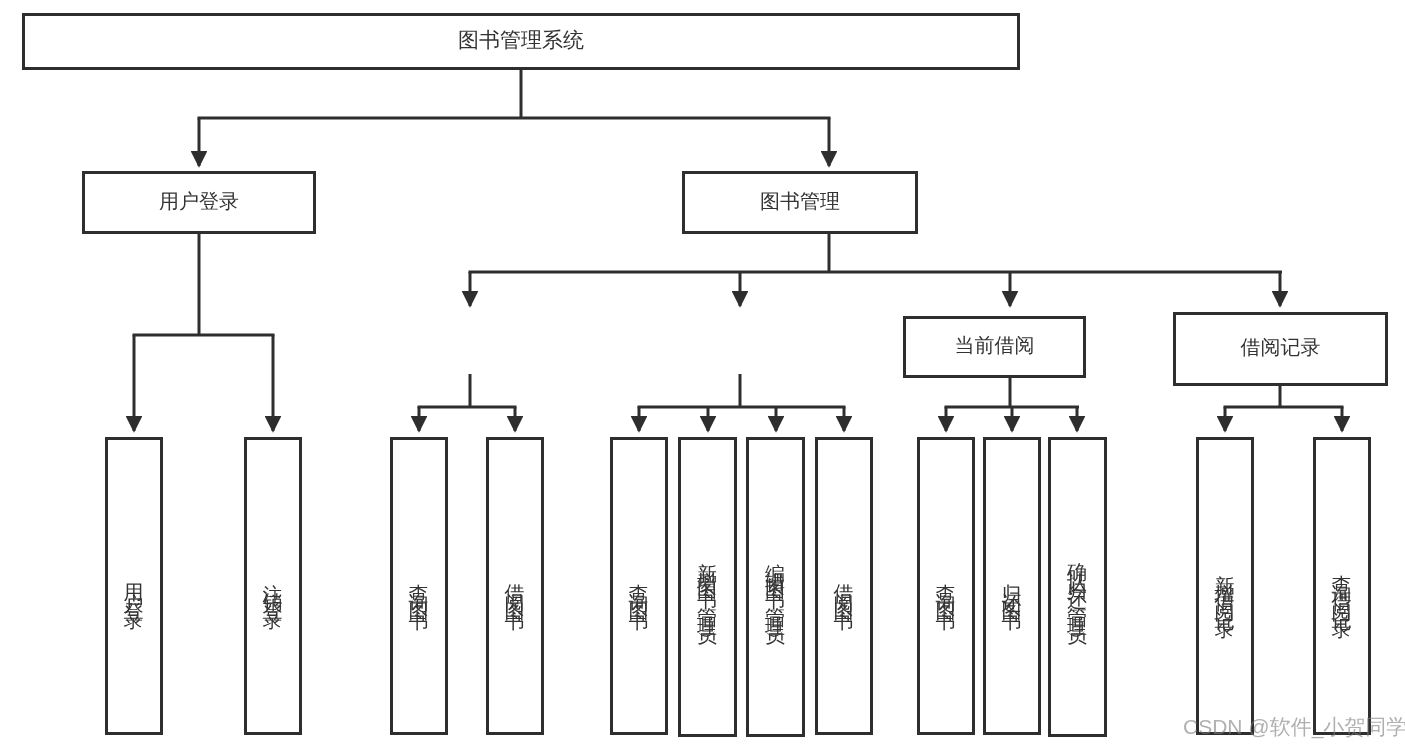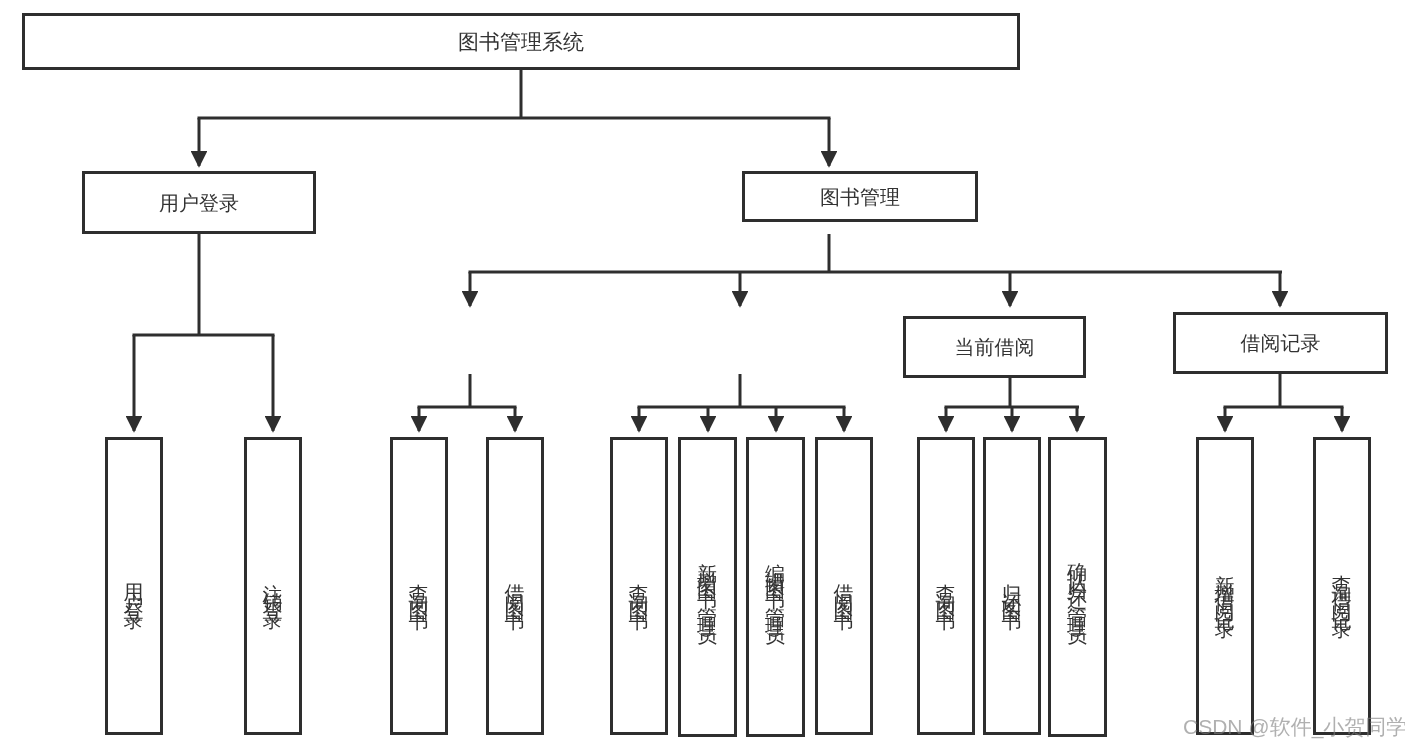--- a/index.html
+++ b/index.html
@@ -17,21 +17,21 @@
     border:3px solid #2e2e2e;
     background:#ffffff;
     display:flex;
     align-items:center;
     justify-content:center;
     color:#333333;
     font-size:20px;
     line-height:1;
     white-space:nowrap;
   }
-  .node.h{font-size:20px;}
+  .node.h{font-size:20px;font-family:Liberation Mono, monospace;}
   .node.root{font-size:21px;}
   .node.v{
     writing-mode:vertical-rl;
     text-orientation:mixed;
     letter-spacing:9px;
     font-size:20px;
     white-space:normal;
   }
   .watermark{
     position:absolute;
@@ -92,24 +92,24 @@
       <line x1="1280" y1="374" x2="1280" y2="407"></line>
       <line x1="1223.5" y1="407" x2="1343.5" y2="407"></line>
       <line x1="1225" y1="407" x2="1225" y2="431" marker-end="url(#arrow)"></line>
       <line x1="1342" y1="407" x2="1342" y2="431" marker-end="url(#arrow)"></line>
     </g>
   </svg>
 
   <div class="node h root" style="left:22px;top:13px;width:998px;height:57px">图书管理系统</div>
 
   <div class="node h" style="left:82px;top:171px;width:234px;height:63px">用户登录</div>
-  <div class="node h" style="left:742px;top:171px;width:236px;height:51px">图书管理</div>
+  <div class="node h" style="left:682px;top:171px;width:236px;height:63px">图书管理</div>
 
   <div class="node h" style="left:903px;top:316px;width:183px;height:62px">当前借阅</div>
-  <div class="node h" style="left:1173px;top:312px;width:215px;height:62px">借阅记录</div>
+  <div class="node h" style="left:1173px;top:312px;width:215px;height:74px">借阅记录</div>
 
   <div class="node v" style="left:105px;top:437px;width:58px;height:298px">用户登录</div>
   <div class="node v" style="left:244px;top:437px;width:58px;height:298px">注销登录</div>
 
   <div class="node v" style="left:390px;top:437px;width:58px;height:298px">查询图书</div>
   <div class="node v" style="left:486px;top:437px;width:58px;height:298px">借阅图书</div>
 
   <div class="node v" style="left:610px;top:437px;width:58px;height:298px">查询图书</div>
   <div class="node v" style="left:678px;top:437px;width:59px;height:300px">新增图书（管理员）</div>
   <div class="node v" style="left:746px;top:437px;width:59px;height:300px">编辑图书（管理员）</div>

